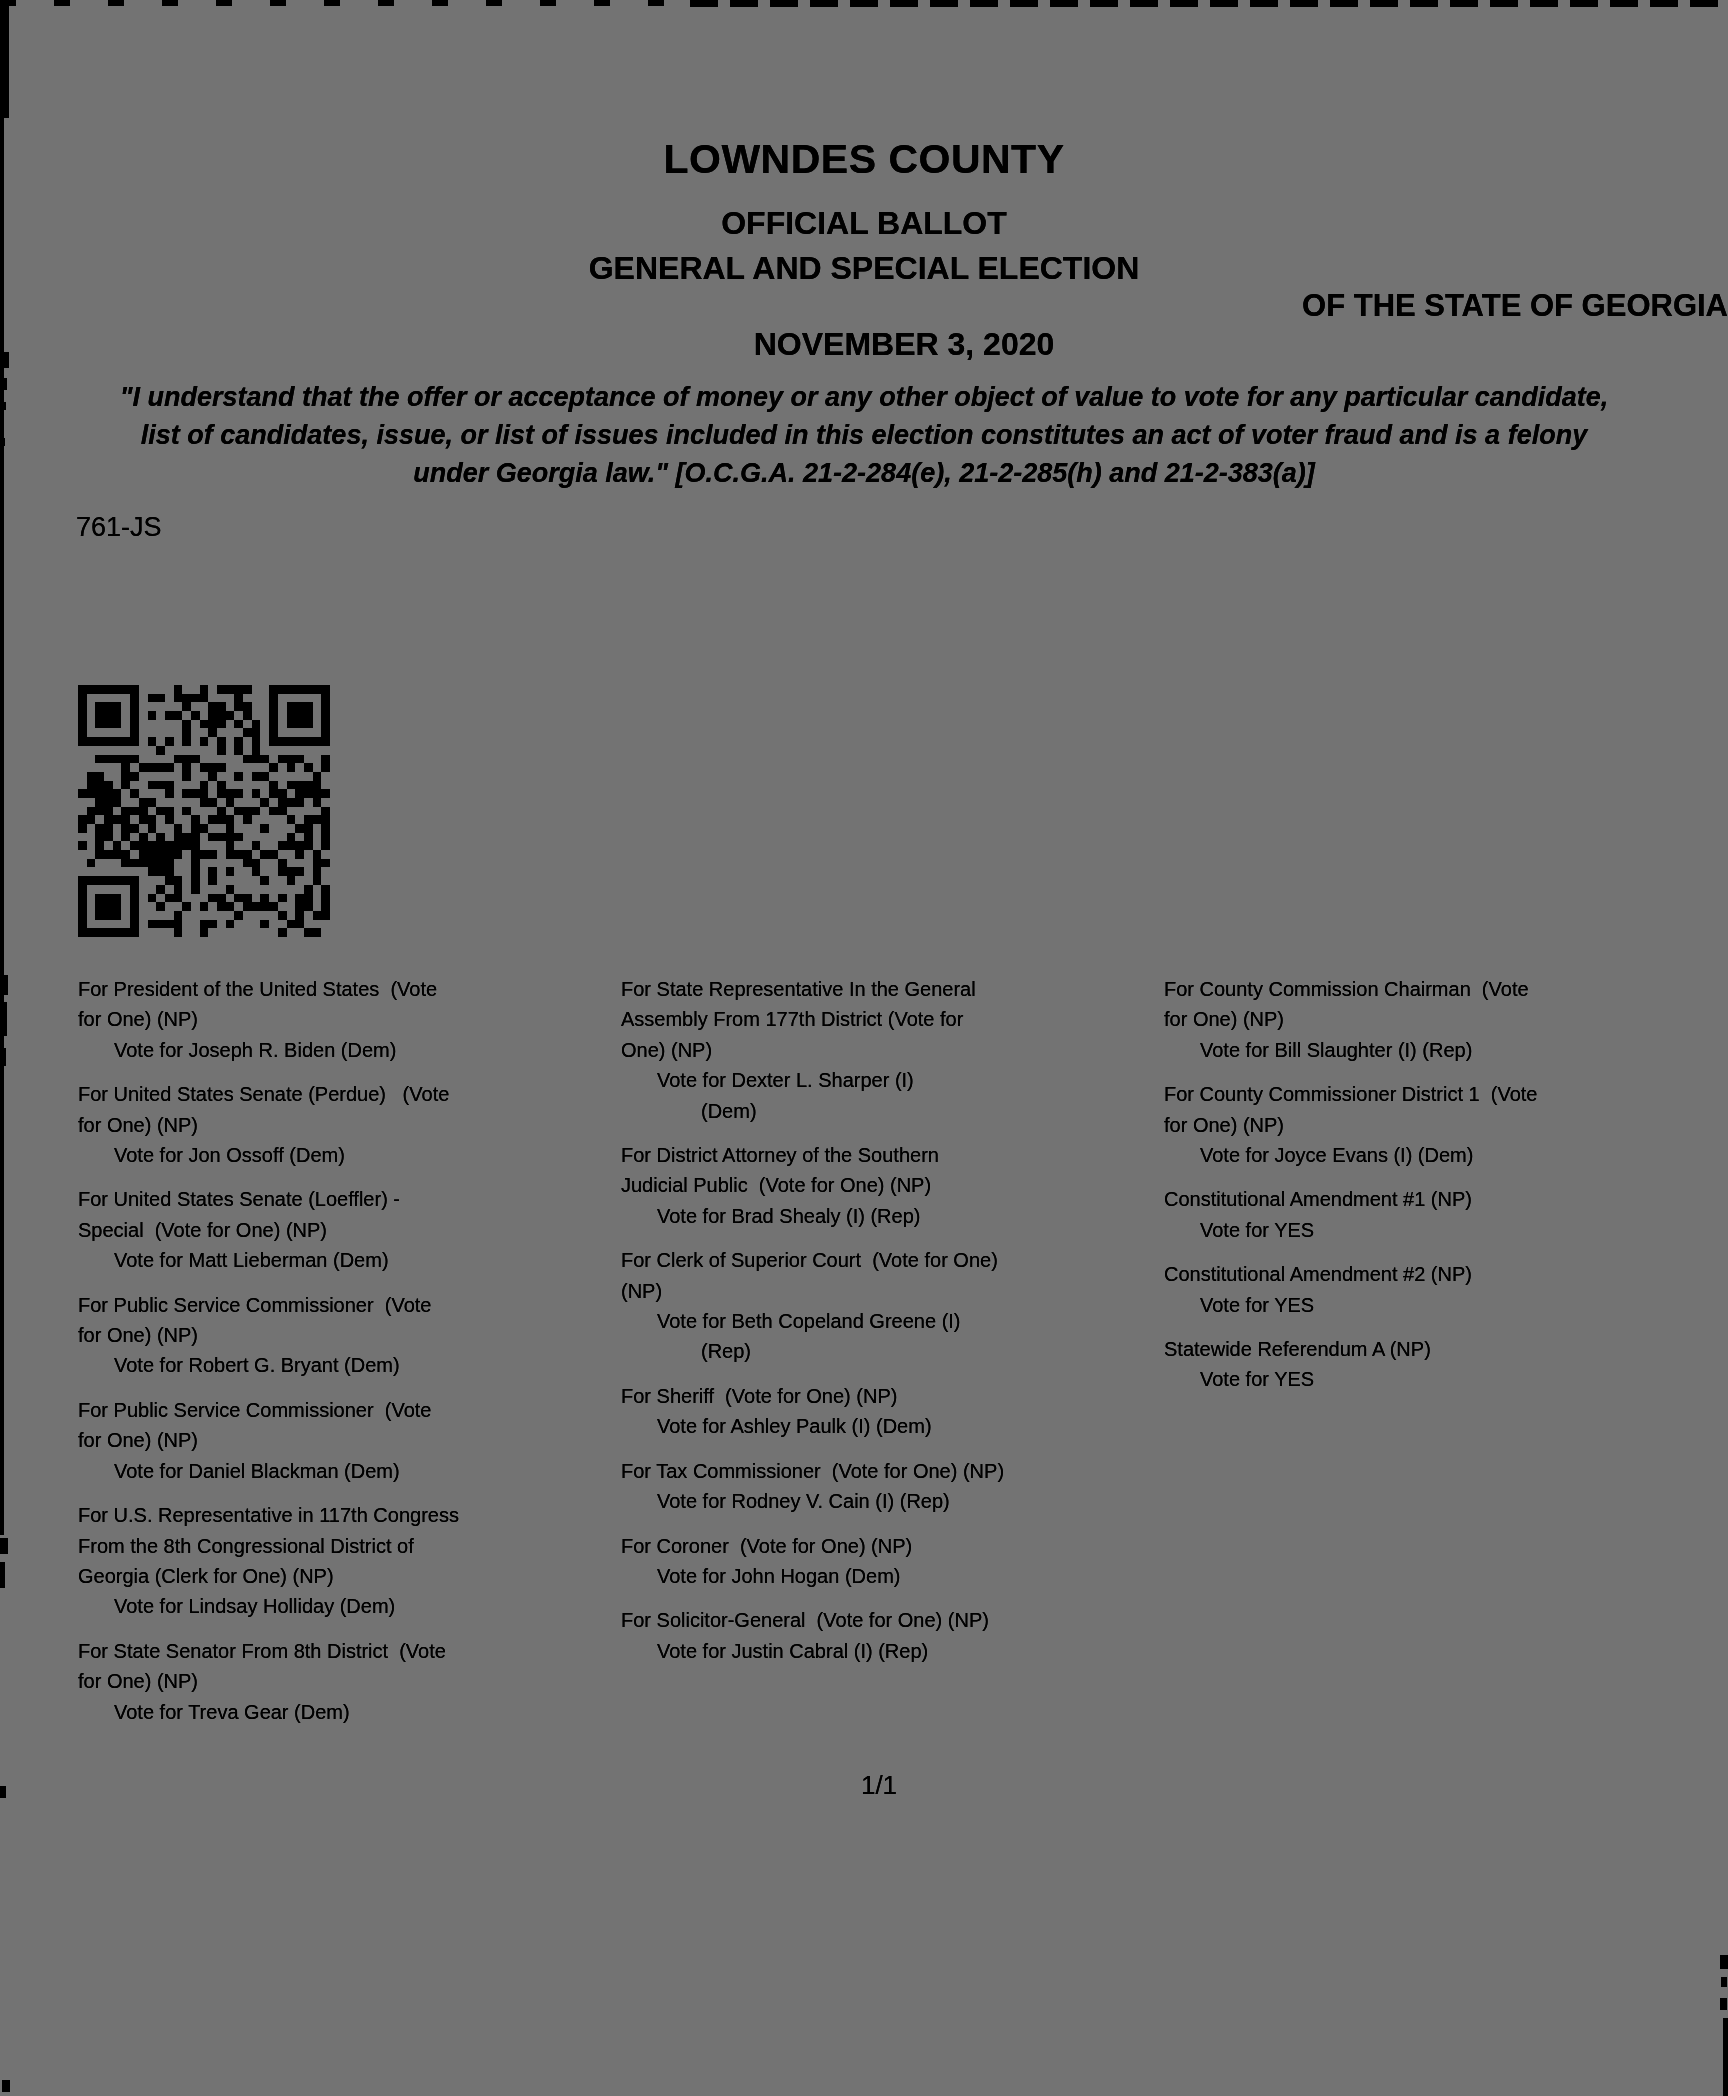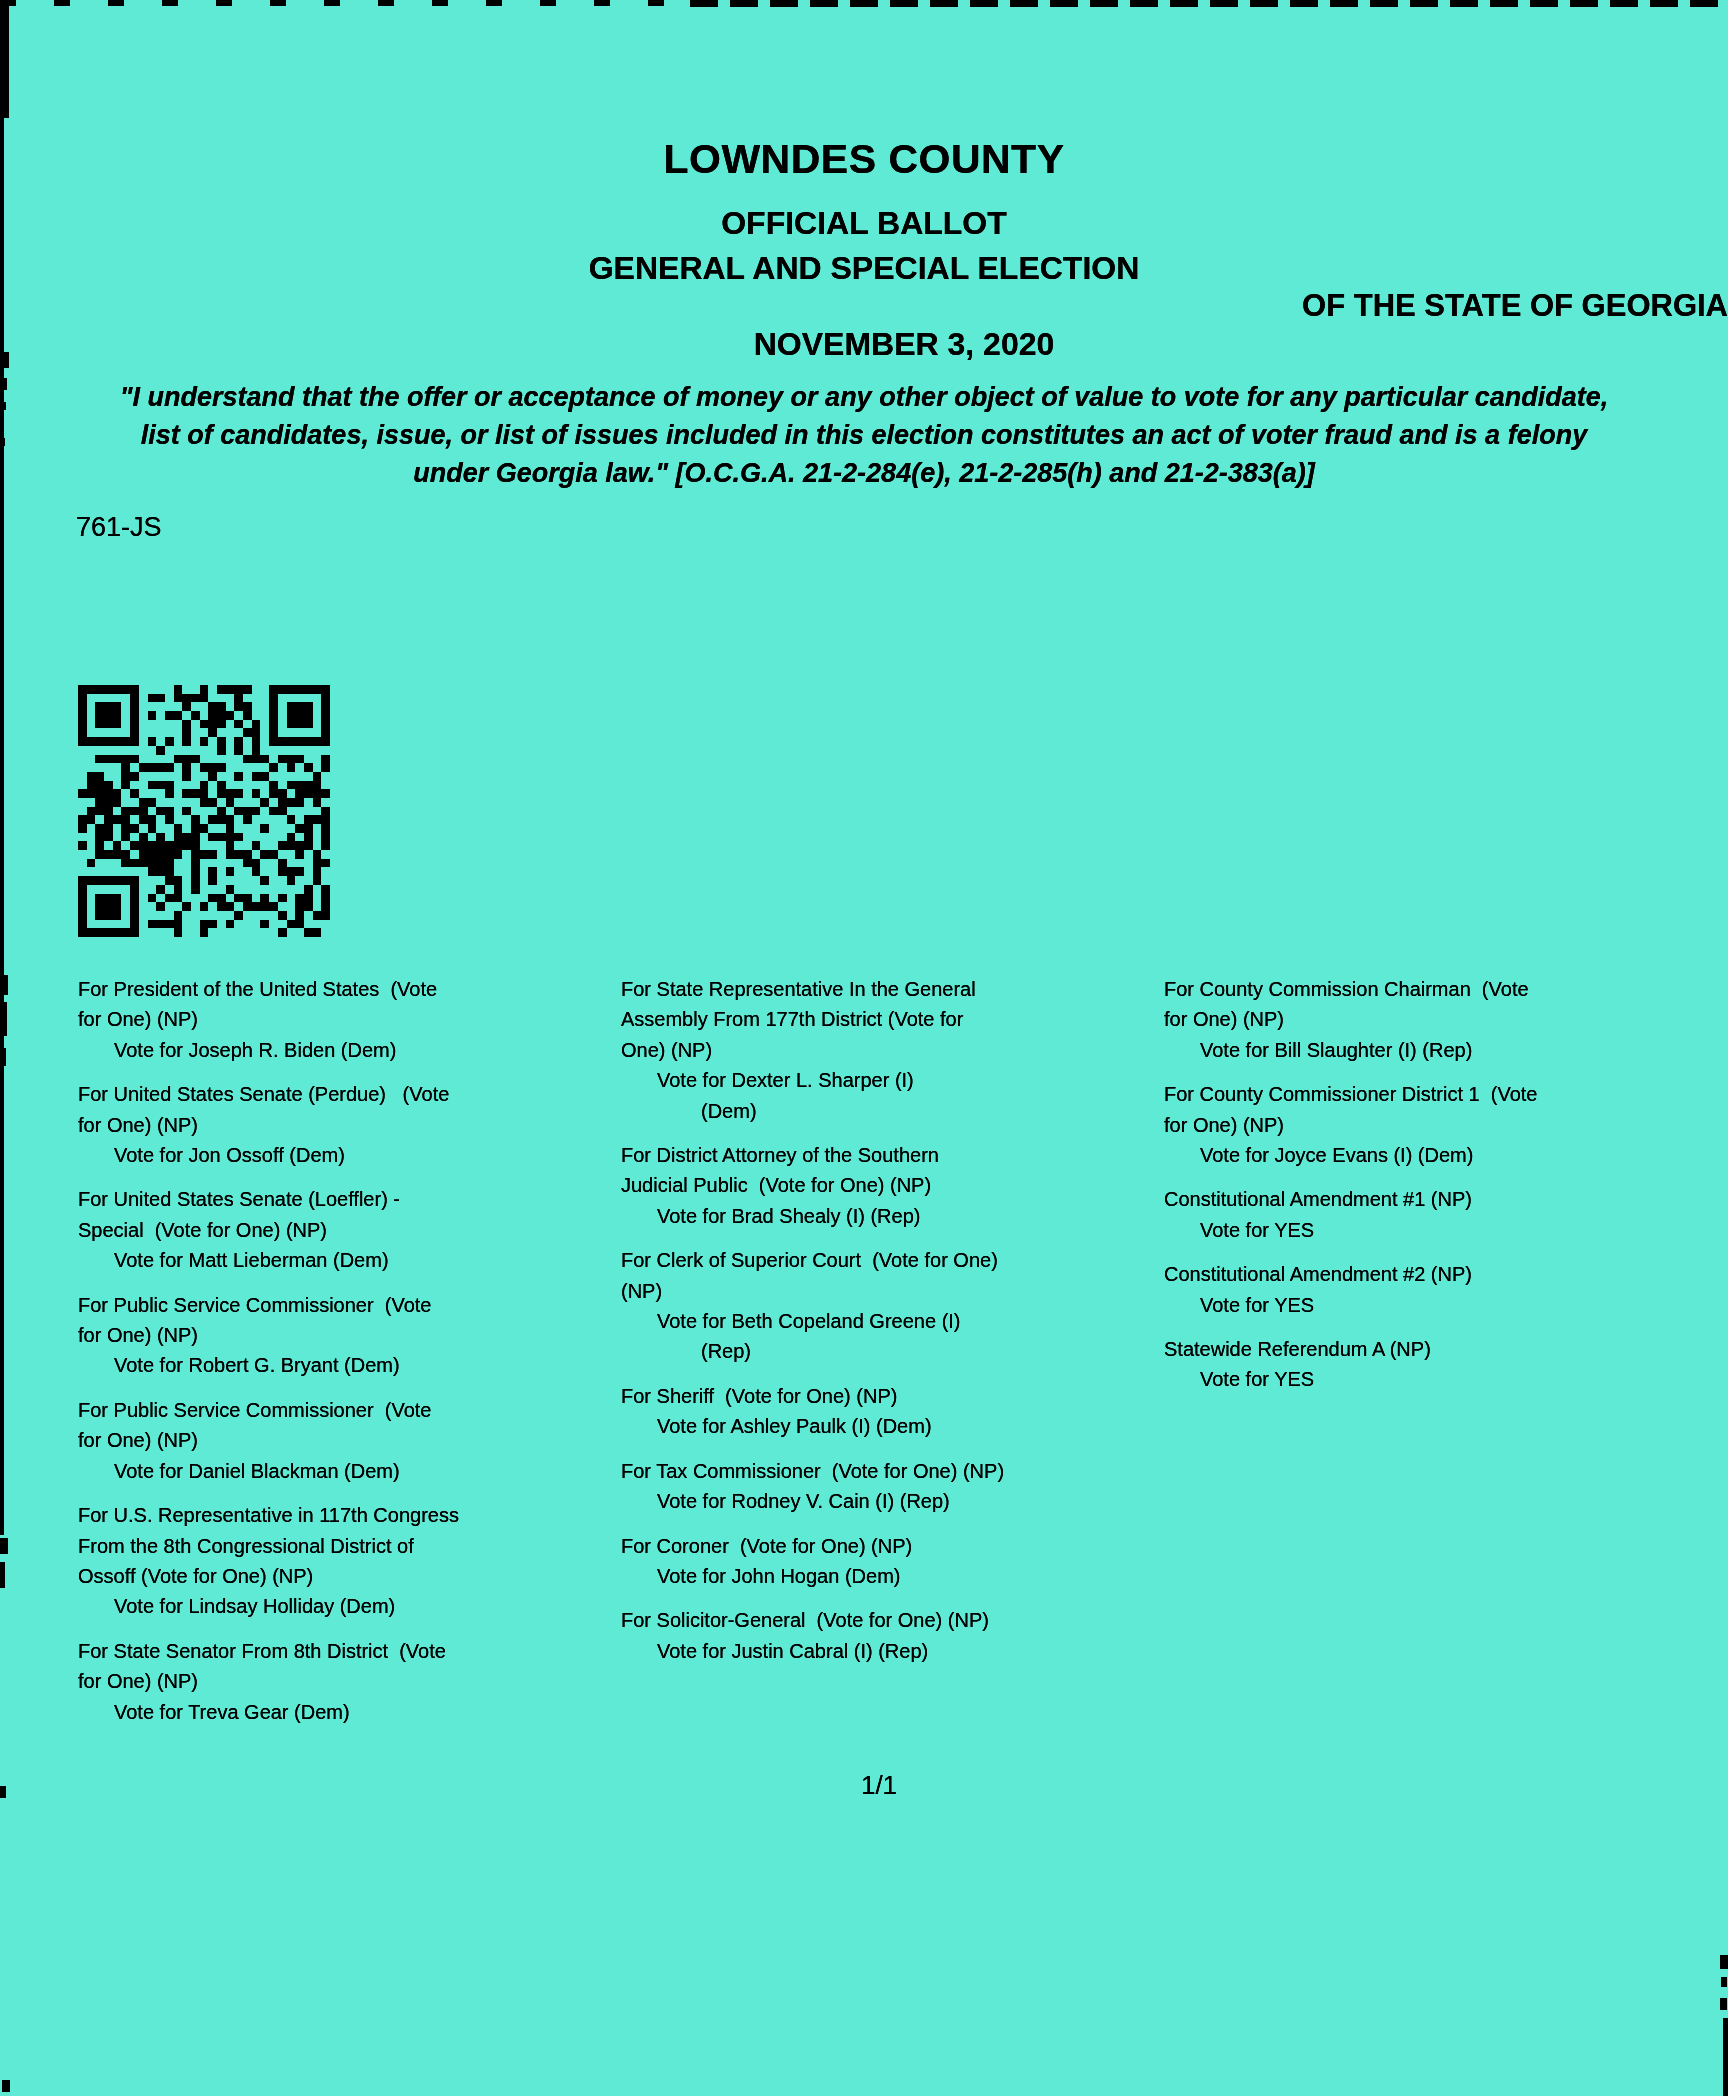--- a/index.html
+++ b/index.html
@@ -1,19 +1,19 @@
 <!DOCTYPE html>
 <html><head>
 <meta charset="utf-8">
 <style>
   html,body{margin:0;padding:0;background:#fff;}
   #ballot-page{
     position:relative;
     width:1728px;height:2096px;
-    background:#5eead4;
+    background:#737373;
     overflow:hidden;
     font-family:"Liberation Sans",sans-serif;
     color:#000;
   }
   .ink{ text-shadow:0 0 .5px #000; }
   
   .center-line{ position:absolute; left:0; width:100%; text-align:center; white-space:pre; }
   #county-title{ top:136px; font-size:41px; font-weight:bold; letter-spacing:.5px; }
   #ballot-type-title{ top:188px; font-size:32px; font-weight:bold;margin-top:17px; }
   #election-title-1{ top:250px; font-size:32px; font-weight:bold; }
@@ -519,21 +519,21 @@
         <div class="vl1">Vote for Robert G. Bryant (Dem)</div>
       </div>
       <div class="contest">
         <div class="tl">For Public Service Commissioner  (Vote</div>
         <div class="tl">for One) (NP)</div>
         <div class="vl1">Vote for Daniel Blackman (Dem)</div>
       </div>
       <div class="contest">
         <div class="tl">For U.S. Representative in 117th Congress</div>
         <div class="tl">From the 8th Congressional District of</div>
-        <div class="tl">Ossoff (Vote for One) (NP)</div>
+        <div class="tl">Georgia (Clerk for One) (NP)</div>
         <div class="vl1">Vote for Lindsay Holliday (Dem)</div>
       </div>
       <div class="contest">
         <div class="tl">For State Senator From 8th District  (Vote</div>
         <div class="tl">for One) (NP)</div>
         <div class="vl1">Vote for Treva Gear (Dem)</div>
       </div>
     </div>
   <div id="ballot-column-2" class="ballot-column ink">
       <div class="contest">

